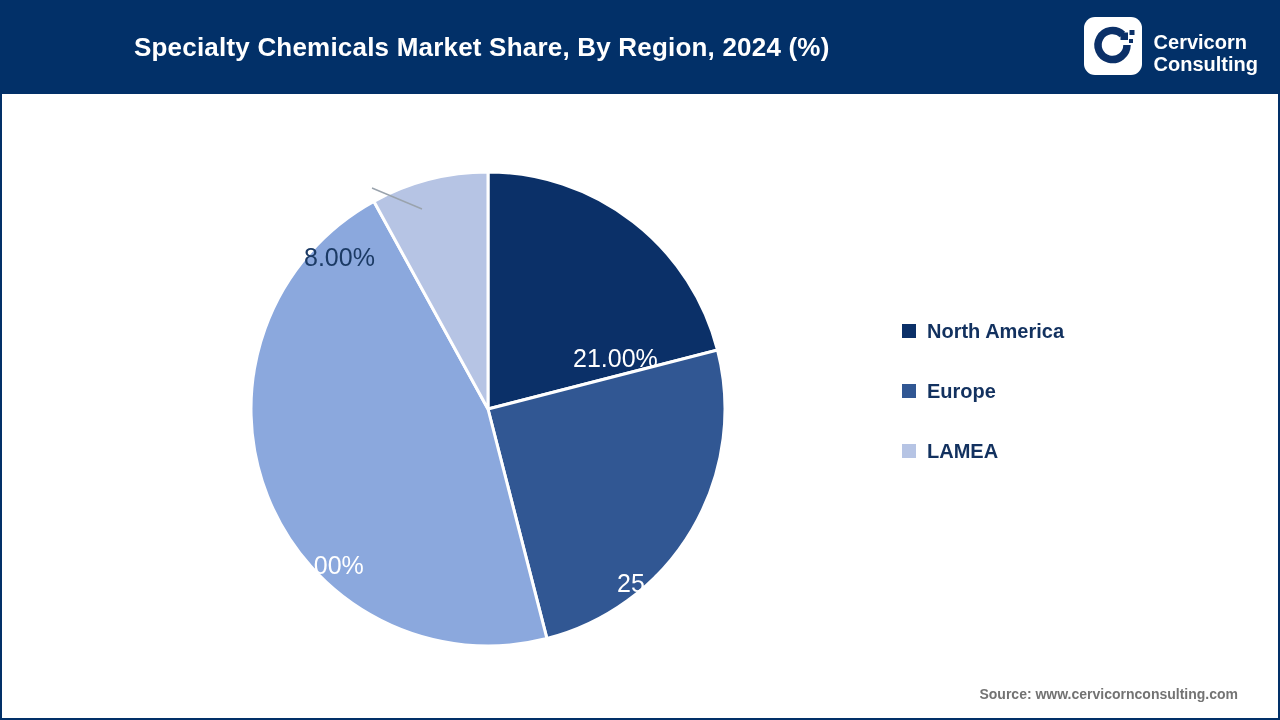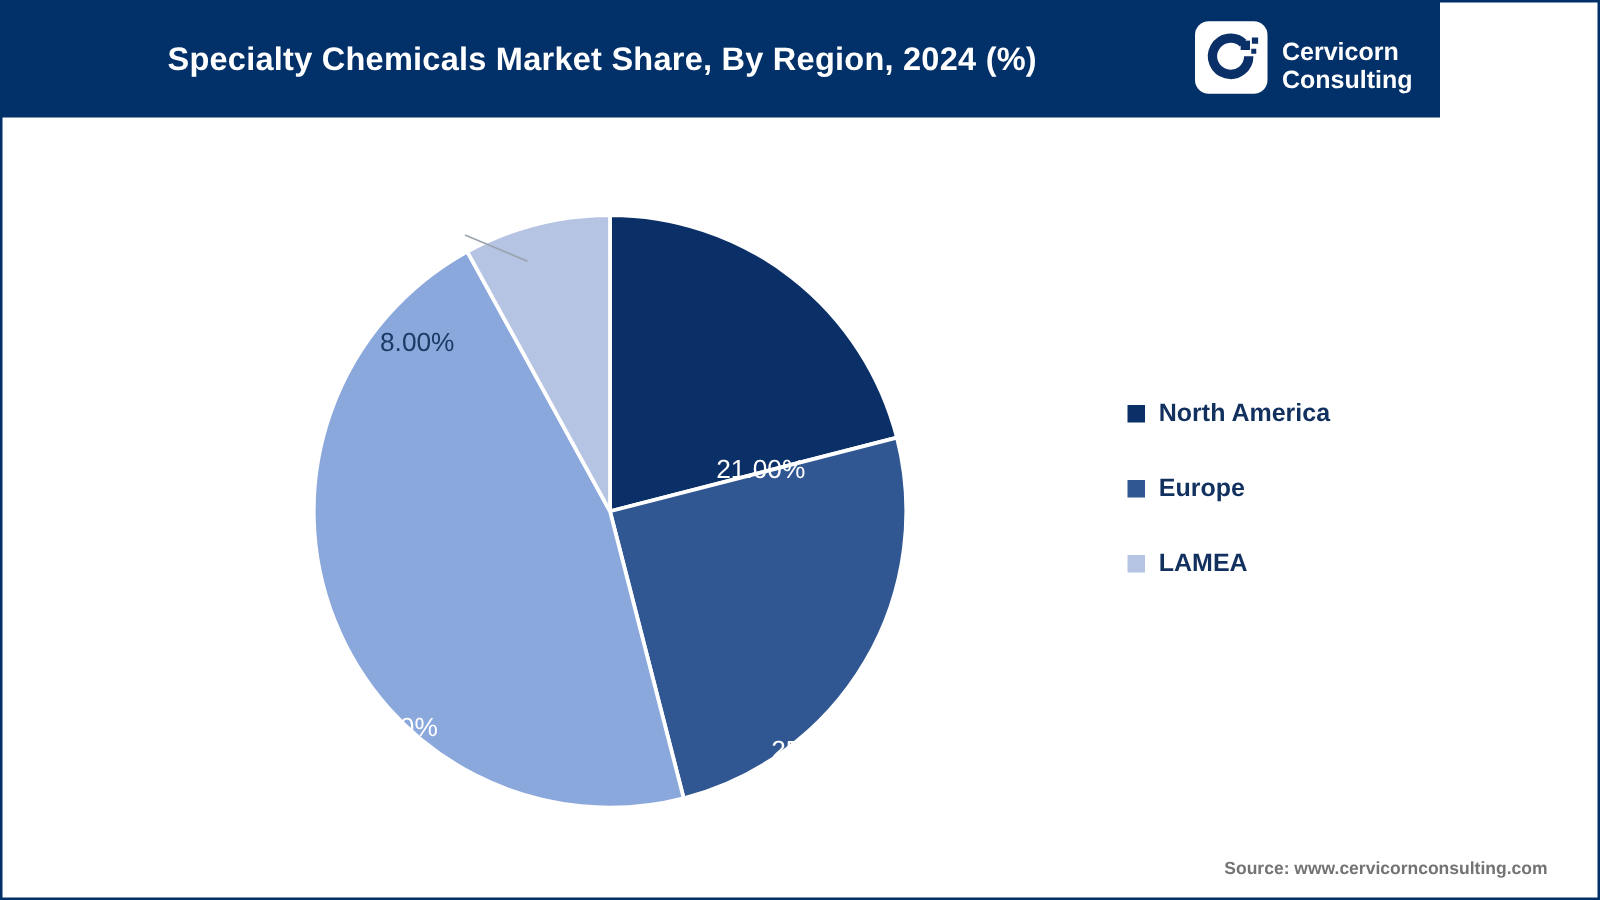--- a/index.html
+++ b/index.html
@@ -3,37 +3,37 @@
 <meta charset="utf-8">
 <style>
   html,body{margin:0;padding:0;background:#fff;}
   body{width:1280px;height:720px;overflow:hidden;
        font-family:"Liberation Sans","DejaVu Sans",sans-serif;}
 
   .figure{position:relative;width:1280px;height:720px;box-sizing:border-box;
           border:2px solid #023068;background:#ffffff;}
 
   
-  .header{position:absolute;left:-2px;top:-2px;width:1152px;height:94px;
+  .header{position:absolute;left:-2px;top:-2px;width:1280px;height:94px;
           background:#023068;display:flex;align-items:center;box-sizing:border-box;}
   .title{color:#ffffff;font-size:26px;font-weight:bold;letter-spacing:.2px;
          margin-left:134px;white-space:nowrap;}
 
   .logo{position:absolute;right:22px;top:17px;display:flex;align-items:flex-end;gap:12px;}
   .logo-mark{width:58px;height:58px;background:#ffffff;border-radius:11px;
              position:relative;flex:none;}
   .logo-text{display:flex;flex-direction:column;justify-content:center;
              color:#ffffff;font-size:20px;font-weight:bold;line-height:1.1;}
 
   
   .plot{position:absolute;left:0;top:94px;width:1276px;height:622px;}
 
   .pie-wrap{position:absolute;left:248px;top:75px;width:476px;height:476px;}
 
-  .slice-label{position:absolute;font-size:21px;white-space:nowrap;margin-top:20px;}
+  .slice-label{position:absolute;font-size:25px;white-space:nowrap;}
   .lbl-inside{color:#ffffff;}
   .lbl-outside{color:#1b3a64;}
 
   
   .legend{position:absolute;left:900px;top:205px;}
   .legend-item{display:flex;align-items:center;height:60px;}
   .legend-swatch{width:14px;height:14px;flex:none;margin-right:11px;}
   .legend-label{color:#12315f;font-size:20px;font-weight:bold;white-space:nowrap;}
 
   

